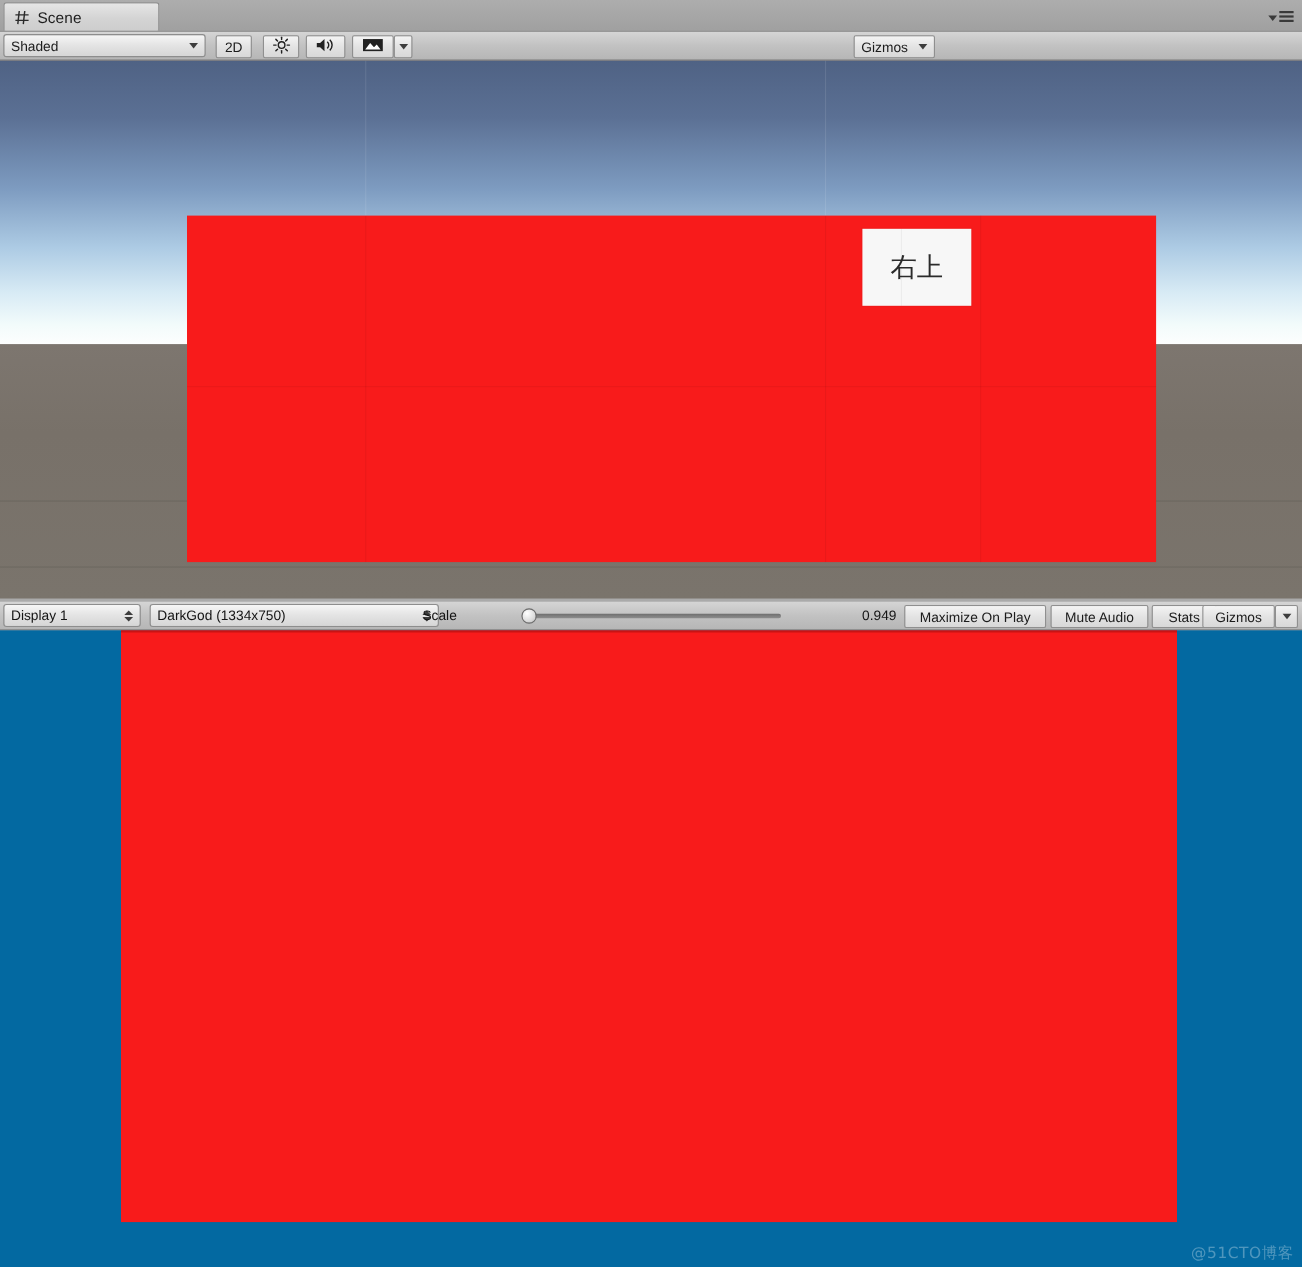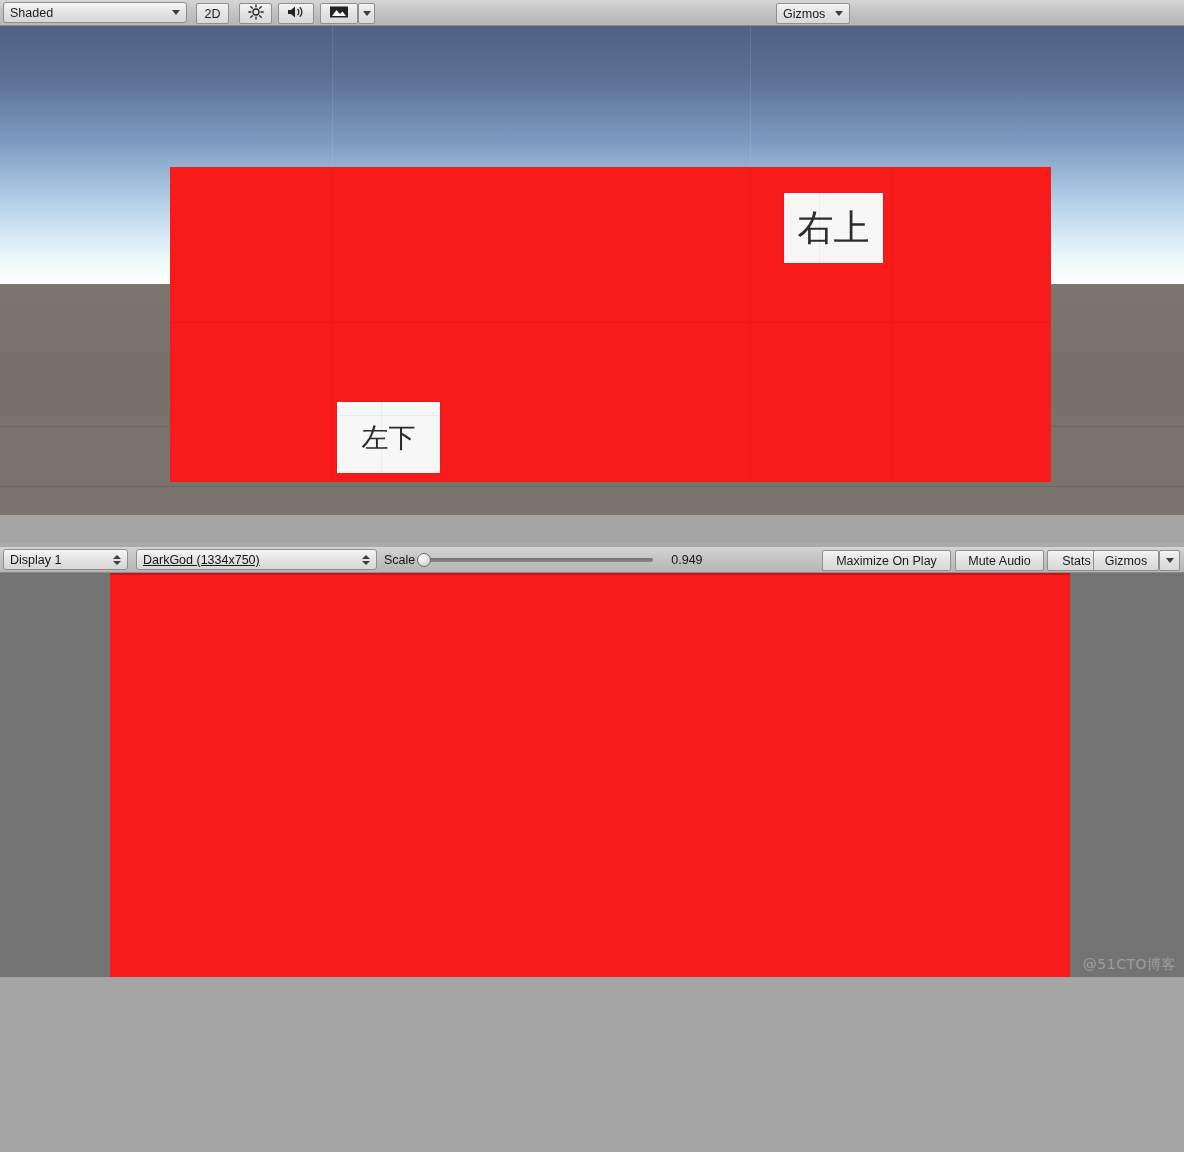--- a/index.html
+++ b/index.html
@@ -208,21 +208,21 @@
   .label-box {
     position: absolute;
     background: #f7f7f7;
     display: flex; align-items: center; justify-content: center;
     color: #2b2b2b;
     font-family: "DejaVu Sans", "Liberation Sans", sans-serif;
     font-weight: 400;
     box-shadow: 0 0 0 1px rgba(0,0,0,0.03);
   }
   .lbl-scene-tr {
-    left: 614px; top: 26px; width: 99px; height: 70px; font-size: 36px;
+    left: 614px; top: 12px; width: 99px; height: 70px; font-size: 24px;
   }
   .lbl-scene-bl {
     left: 167px; top: 235px; width: 103px; height: 71px; font-size: 27px;
   }
   .lbl-inner-v {
     position: absolute; top: 0; bottom: 0; width: 1px;
     background: rgba(0,0,0,0.045);
   }
   .lbl-inner-h {
     position: absolute; left: 0; right: 0; height: 1px;
@@ -235,44 +235,43 @@
     width: 125px; height: 21px;
     border-radius: 3px;
     background: linear-gradient(to bottom, #f6f6f6 0%, #e4e4e4 48%, #d6d6d6 100%);
     border: 1px solid #8d8d8d;
     box-sizing: border-box;
     display: flex; align-items: center;
     padding: 0 6px;
   }
   .game-toolbar .dd-aspect {
     position: absolute; left: 136px; top: 2px;
-    width: 241px; height: 21px;
+    width: 263px; height: 21px;
     border-radius: 3px;
     background: linear-gradient(to bottom, #f6f6f6 0%, #e4e4e4 48%, #d6d6d6 100%);
     border: 1px solid #8d8d8d;
     box-sizing: border-box;
     display: flex; align-items: center;
     padding: 0 6px;
-    text-decoration: underline;
   }
   .dd-txt { flex: 1; font-size: 12.5px; color: #141414; }
   .updown { display: flex; flex-direction: column; gap: 2px; align-items:center; }
   .updown .up {
     width:0;height:0;border-left:4px solid transparent;border-right:4px solid transparent;
     border-bottom:4px solid #3d3d3d;
   }
   .updown .dn {
     width:0;height:0;border-left:4px solid transparent;border-right:4px solid transparent;
     border-top:4px solid #3d3d3d;
   }
 
   .scale-group {
     position: absolute; left: 380px; top: 0; width: 435px; height: 25px;
     display: flex; align-items: center; gap: 8px;
-    padding-left: 4px; box-sizing: border-box;
+    padding-left: 4px; box-sizing: border-box; justify-content: space-between;
   }
   .scale-label { font-size: 12.5px; color: #141414; }
   .scale-track {
     position: relative;
     width: 230px; height: 4px;
     background: linear-gradient(to bottom, #6f6f6f, #8d8d8d);
     border-radius: 2px;
   }
   .scale-knob {
     position: absolute; left: -6px; top: -5px;
@@ -300,22 +299,22 @@
     border-radius: 2px;
   }
   .btn-gizmos-game-arrow {
     position: absolute; left: 1159px; top: 2px; height: 21px; width: 21px;
     border-radius: 2px;
   }
 
   .game-view {
     position: relative;
     width: 1184px;
-    height: 404px;
-    background: #737373;
+    height: 579px;
+    background: #0369a1;
     overflow: hidden;
   }
   .game-canvas {
     position: absolute;
     left: 110px; top: 0px;
     width: 960px; height: 538px;
     background: #f81b1b;
   }
   .watermark {
     position: absolute;
@@ -330,20 +329,43 @@
     background: #c81414;
   }
 </style>
 </head>
 <body>
 
 <div class="app">
 
   <div class="panel" style="top:0; height:543px;">
 
+    <div class="tabstrip">
+      <div class="tab">
+        <span class="tab-icon">
+          <svg width="14" height="14" viewBox="0 0 14 14">
+            <g stroke="#2a2a2a" stroke-width="1.3">
+              <line x1="4.5" y1="1" x2="3.2" y2="13"></line>
+              <line x1="9.5" y1="1" x2="8.2" y2="13"></line>
+              <line x1="1" y1="4.5" x2="13" y2="4.5"></line>
+              <line x1="1" y1="9.5" x2="13" y2="9.5"></line>
+            </g>
+          </svg>
+        </span>
+        <span class="tab-label">Scene</span>
+      </div>
+      <div class="panel-menu">
+        <span class="menu-caret"></span>
+        <span class="menu-bars">
+            <i></i>
+            <i></i>
+            <i></i>
+          </span>
+      </div>
+    </div>
 
     <div class="toolbar">
       <div class="dd-shaded">
         <span class="txt">Shaded</span>
         <span class="caret-dn"></span>
       </div>
 
       <div class="tb-btn btn-2d">
         <span>2D</span>
       </div>
@@ -408,25 +430,20 @@
         <div class="vline" style="left:162px;"></div>
         <div class="vline" style="left:580px;"></div>
         <div class="vline" style="left:721px;"></div>
         <div class="hline" style="top:155px;"></div>
 
         <div class="label-box lbl-scene-tr">
           <span class="lbl-inner-v" style="left:35px;"></span>
           <span>右上</span>
         </div>
 
-        <div class="label-box lbl-scene-bl">
-          <span class="lbl-inner-v" style="left:44px;"></span>
-          <span class="lbl-inner-h" style="top:13px;"></span>
-          <span>左下</span>
-        </div>
       </div>
     </div>
   </div>
 
   <div class="panel" style="top:547px; height:605px;">
 
 
     <div class="toolbar game-toolbar">
       <div class="dd-display">
         <span class="dd-txt">Display 1</span>

